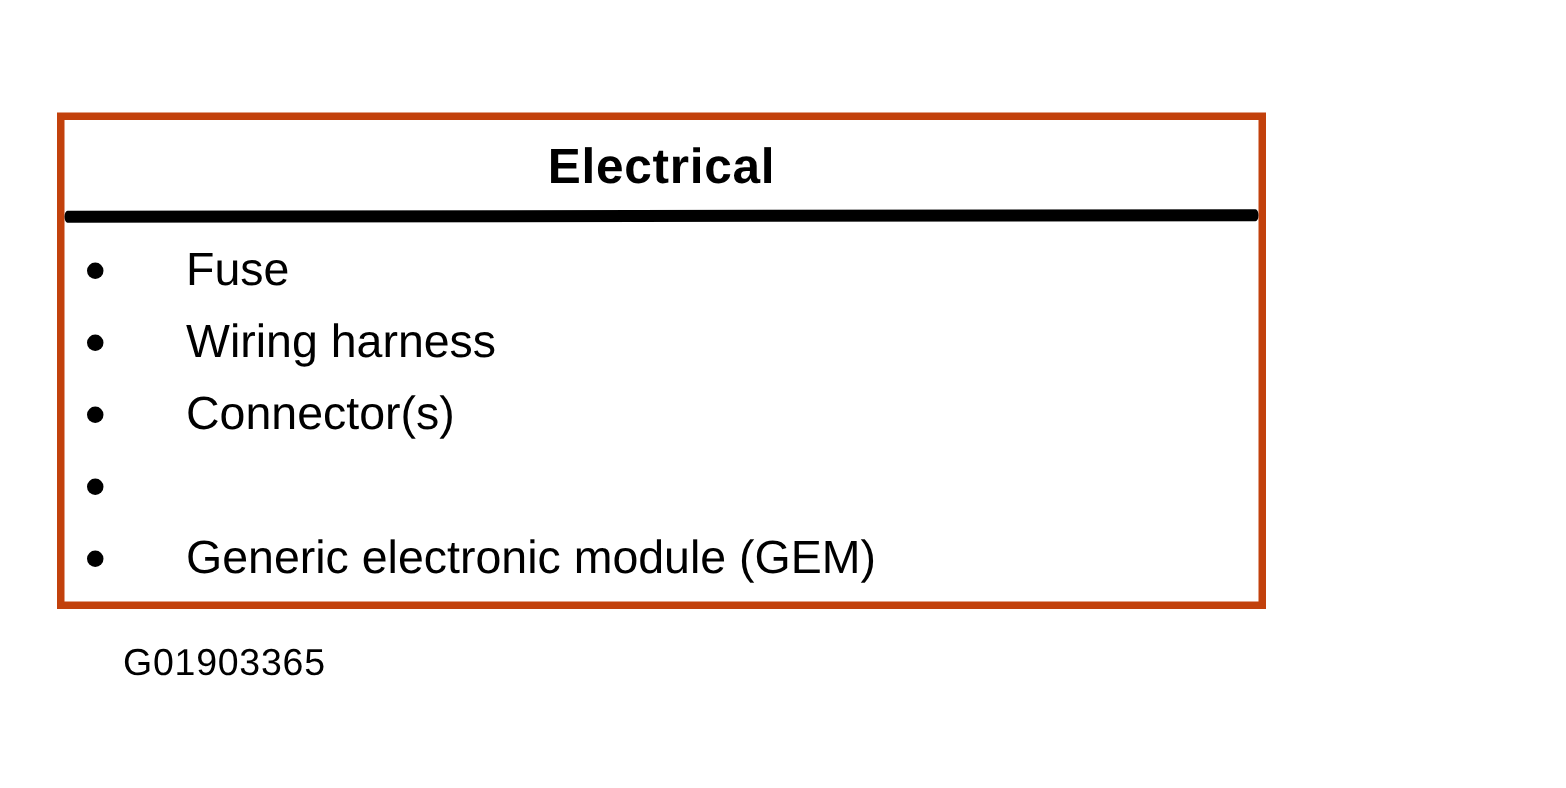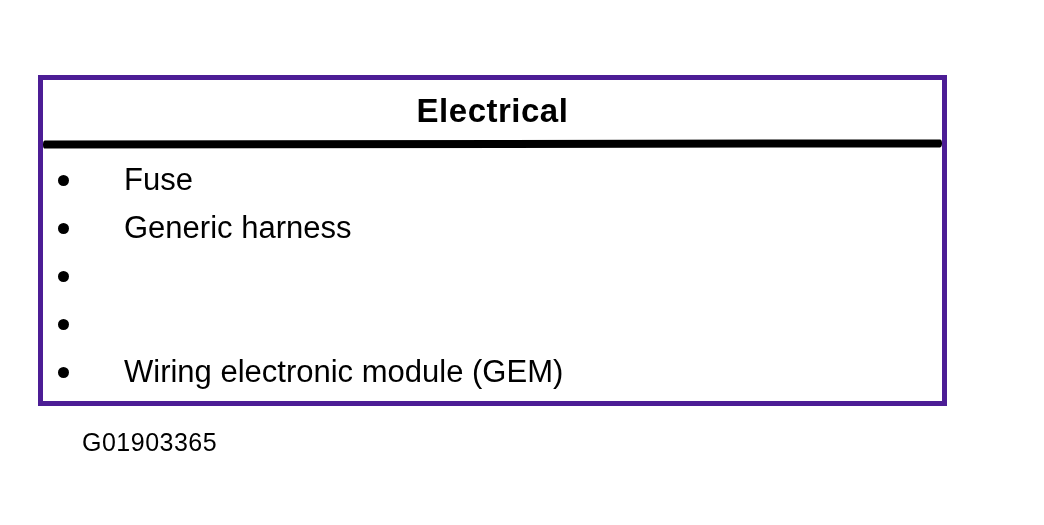--- a/index.html
+++ b/index.html
@@ -12,23 +12,23 @@
     background: #ffffff;
     font-family: "Liberation Sans", sans-serif;
     color: #000000;
     position: relative;
     overflow: hidden;
   }
   .doc-box {
     position: absolute;
     left: 38px;
     top: 75px;
-    width: 909px;
+    width: 806px;
     height: 331px;
-    border: 5px solid #4c1d95;
+    border: 5px solid #c2410c;
     box-sizing: border-box;
     background: #ffffff;
   }
   .doc-header {
     height: 55px;
     display: flex;
     align-items: center;
     justify-content: center;
     font-size: 33px;
     font-weight: bold;
@@ -82,28 +82,29 @@
 <div class="doc-box">
   <div class="doc-header">Electrical</div>
   <div class="doc-divider"></div>
   <ul class="doc-list">
     <li>
       <span class="bullet"></span>
       <span class="item-text">Fuse</span>
     </li>
     <li>
       <span class="bullet"></span>
-      <span class="item-text">Generic harness</span>
+      <span class="item-text">Wiring harness</span>
+    </li>
+    <li>
+      <span class="bullet"></span>
+      <span class="item-text">Connector(s)</span>
     </li>
     <li>
       <span class="bullet"></span>
     </li>
     <li>
       <span class="bullet"></span>
-    </li>
-    <li>
-      <span class="bullet"></span>
-      <span class="item-text">Wiring electronic module (GEM)</span>
+      <span class="item-text">Generic electronic module (GEM)</span>
     </li>
   </ul>
 </div>
 
 <div class="figure-id">G01903365</div>
 
 </body></html>

